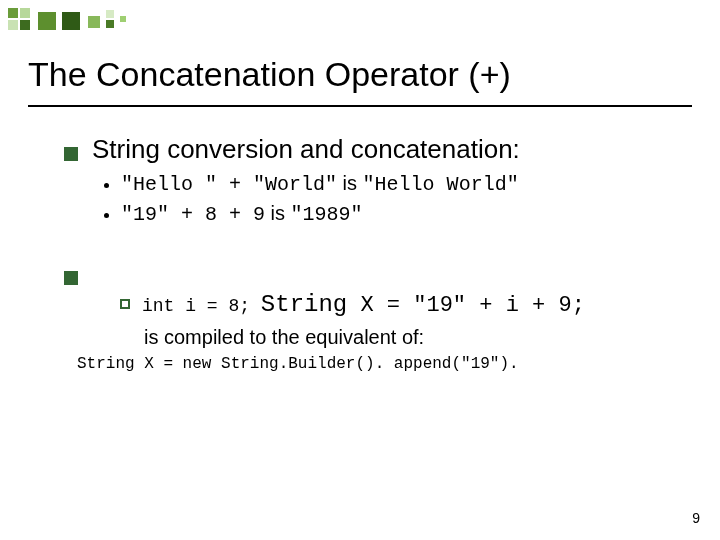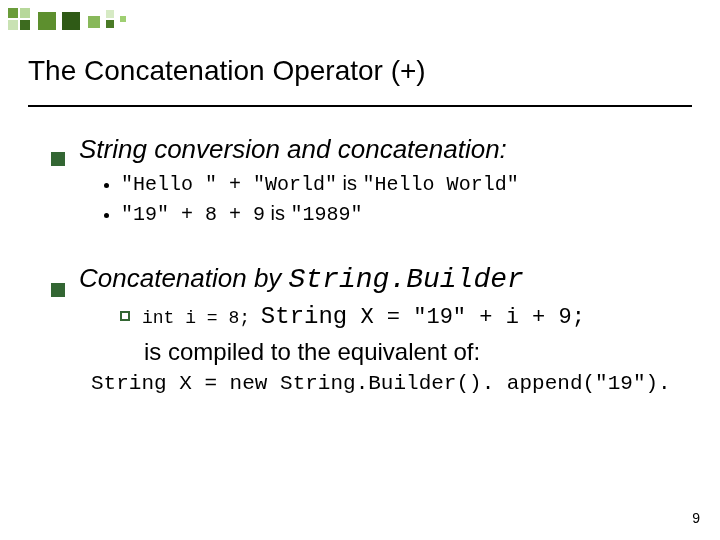--- a/index.html
+++ b/index.html
@@ -25,44 +25,43 @@
     width: 150px;
     height: 25px;
   }
   .deco .sq {
     position: absolute;
   }
   .title {
     position: absolute;
     left: 28px;
     top: 55px;
-    font-size: 28px;
+    font-size: 34px;
     font-weight: 400;
     letter-spacing: 0px;
   }
   .rule {
     position: absolute;
     left: 28px;
     top: 105px;
     width: 664px;
     height: 2px;
     background: #000;
   }
   .content {
     position: absolute;
     left: 48px;
     top: 125px;
     width: 640px;
   }
   .bullet1 {
     display: flex;
-    align-items: flex-end;
-    margin: 8px 0 6px 3px;
+    align-items: center;
+    margin: 8px 0 6px 16px;
     font-size: 26px;
-    font-style: italic;
   }
   .bullet1 .mark {
     width: 14px;
     height: 14px;
     background: #336633;
     margin: 9px 14px 0 0;
     flex: 0 0 auto;
   }
   .bullet1 .txt {
     line-height: 1.25;
@@ -93,26 +92,26 @@
     border: 2px solid #336633;
     box-sizing: border-box;
     margin: 8px 12px 0 0;
     flex: 0 0 auto;
   }
   .mono {
     font-family: "Courier New", Courier, monospace;
   }
   .followline {
     margin: 8px 0 6px 96px;
-    font-size: 24px;
+    font-size: 20px;
   }
   .codeline {
     font-family: "Courier New", Courier, monospace;
-    font-size: 21px;
-    margin: 6px 0 0 43px;
+    font-size: 16px;
+    margin: 6px 0 0 29px;
     white-space: pre;
   }
   .codeline.indent {
     margin-left: 200px;
   }
   .spacer {
     height: 22px;
   }
   .pagenum {
     position: absolute;
@@ -161,23 +160,20 @@
       <div class="mark"></div>
       <div class="txt">
         <span class="mono">"19" + 8 + 9</span><span> is </span><span class="mono">"1989"</span>
       </div>
     </div>
 
     <div class="spacer"></div>
 
     <div class="bullet1">
       <div class="mark"></div>
-      <div class="txt">
-        <span>Concatenation by </span><span class="mono" style="font-size:28px;">String.Builder</span>
-      </div>
     </div>
 
     <div class="bullet3">
       <div class="mark"></div>
       <div class="txt">
         <span class="mono" style="font-size:18px;">int i = 8; </span><span class="mono" style="font-size:24px;">String</span><span class="mono" style="font-size:22px;"> X = "19" + i + 9;</span>
       </div>
     </div>
 
     <div class="followline">is compiled to the equivalent of:</div>

